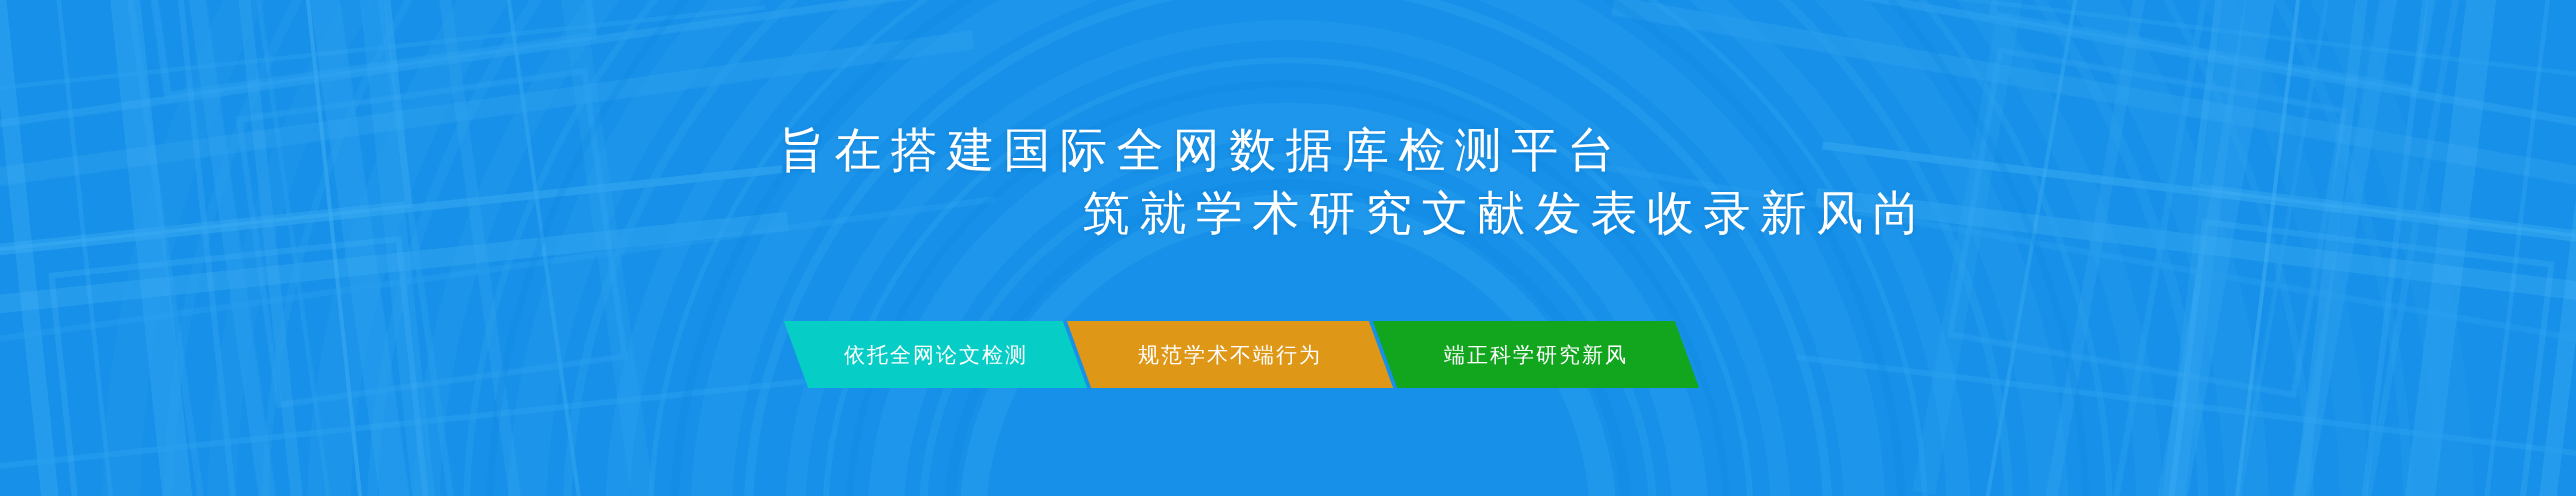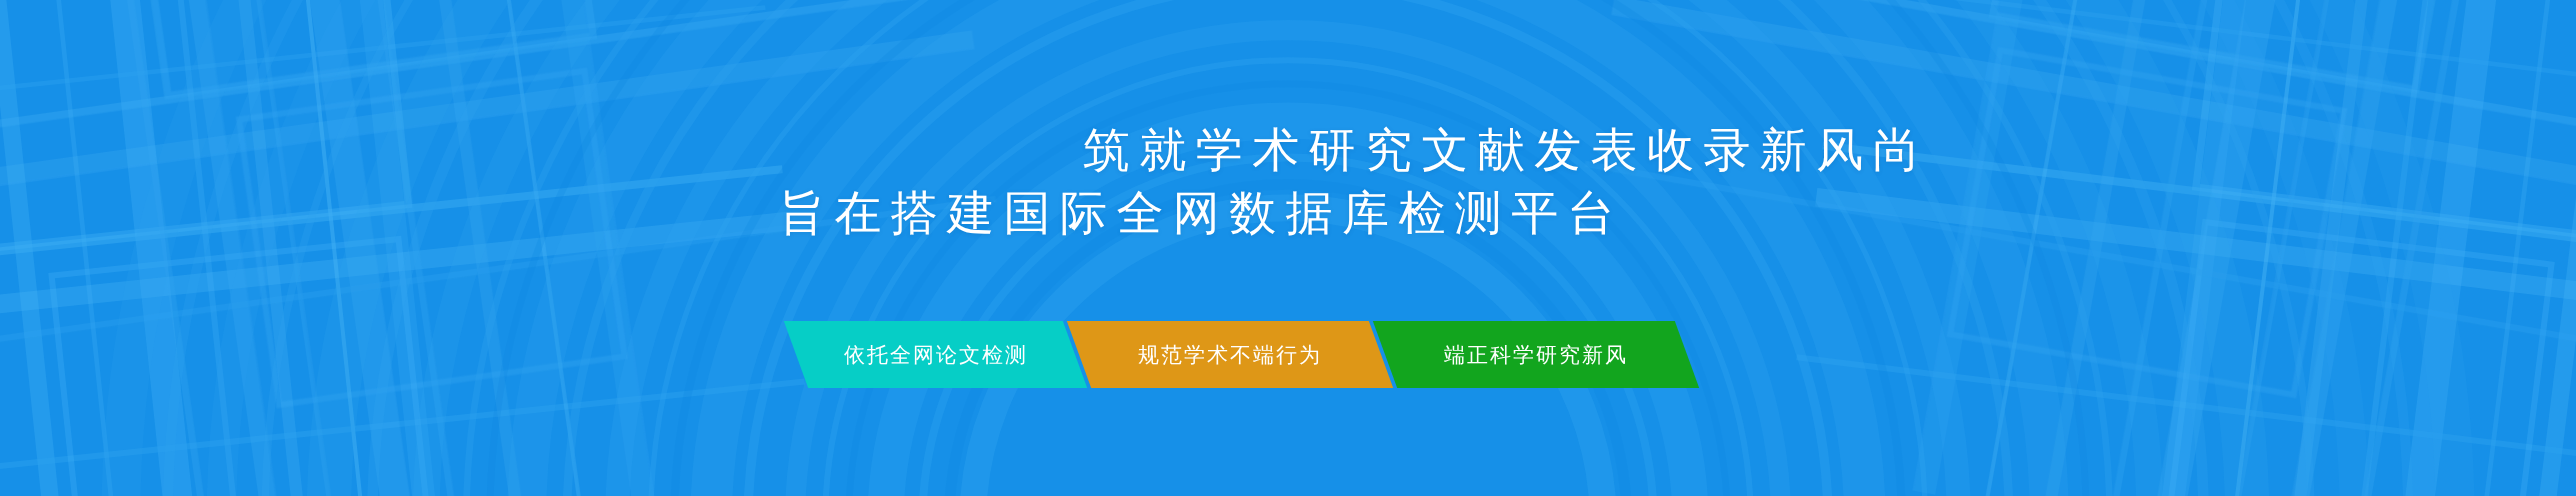--- a/index.html
+++ b/index.html
@@ -155,22 +155,22 @@
       <g fill="none" stroke="#0d86df" opacity="0.22">
         <circle cx="1920" cy="780" r="505" stroke-width="16"></circle>
         <circle cx="1920" cy="780" r="655" stroke-width="10"></circle>
         <circle cx="1920" cy="780" r="915" stroke-width="12"></circle>
         <circle cx="1920" cy="780" r="1190" stroke-width="10"></circle>
       </g>
     </svg>
   </div>
 
   <div class="headline">
+    <div class="headline-line line-1">旨在搭建国际全网数据库检测平台</div>
     <div class="headline-line line-2">筑就学术研究文献发表收录新风尚</div>
-    <div class="headline-line line-1">旨在搭建国际全网数据库检测平台</div>
   </div>
 
   <div class="tag-band">
     <div class="tag-band-inner">
       <div class="tag tag-teal">
         <span class="tag-label">依托全网论文检测</span>
       </div>
       <div class="tag tag-orange">
         <span class="tag-label">规范学术不端行为</span>
       </div>

